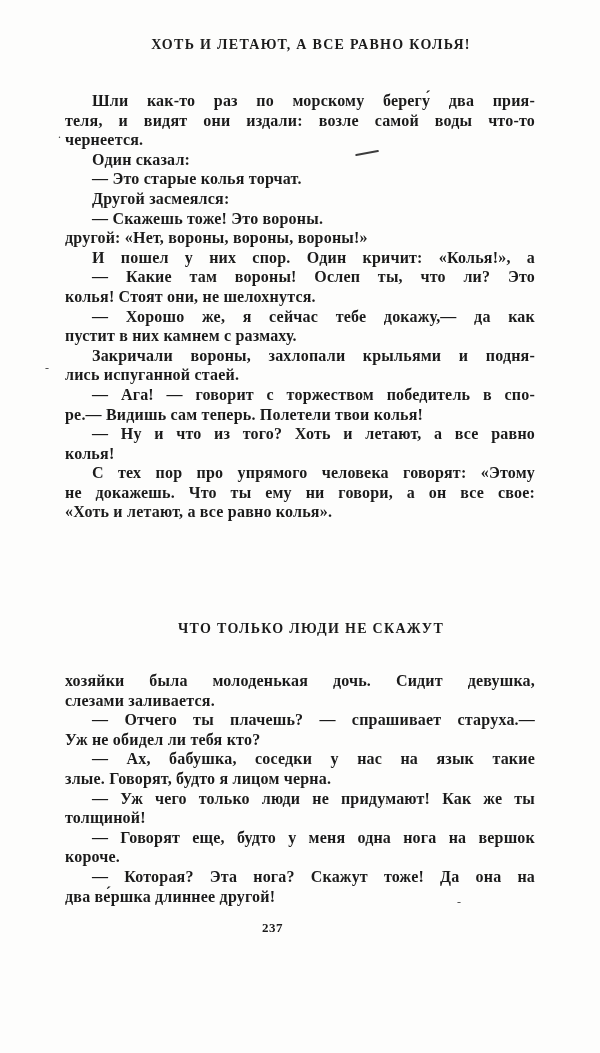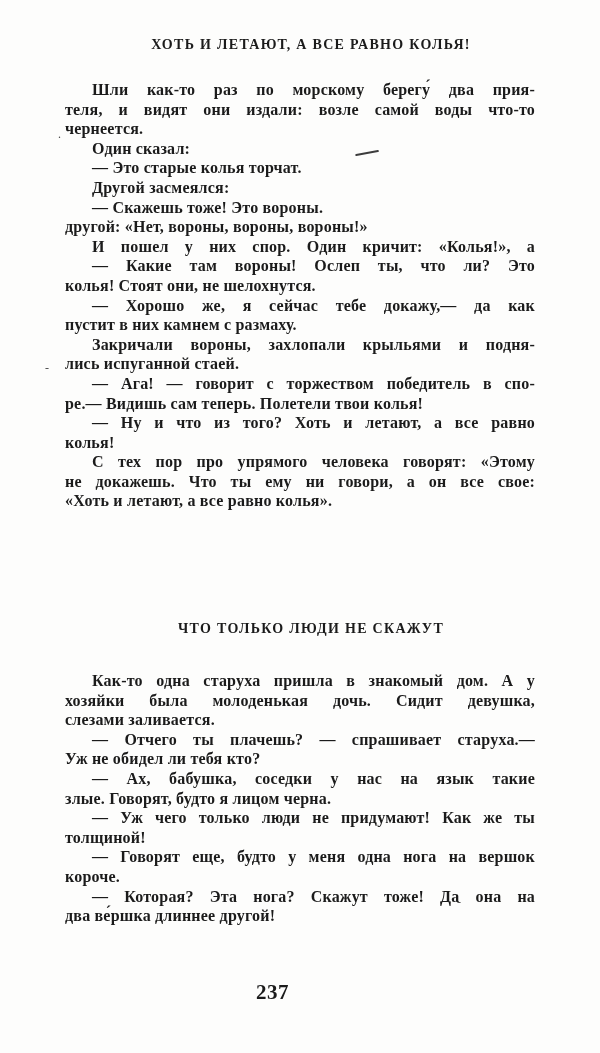--- a/index.html
+++ b/index.html
@@ -33,39 +33,39 @@
     letter-spacing: 1.3px;
     text-align: center;
     white-space: nowrap;
   }
   .story-body {
     font-size: 16px;
     font-weight: bold;
     line-height: 19.6px;
     letter-spacing: 0.2px;
   }
-  .story-1 .story-body { margin-top: 26px; }
+  .story-1 .story-body { margin-top: 37px; }
   .story-2 .story-body { margin-top: 33px; }
   .line {
     text-align: justify;
     text-align-last: left;
     white-space: nowrap;
   }
   .line.just {
     white-space: normal;
     text-align-last: justify;
   }
   .line.ind { text-indent: 27px; }
   .page-number {
     position: absolute;
-    top: 980px;
+    top: 920px;
     left: 0;
     width: 545px;
     text-align: center;
-    font-size: 21px;
+    font-size: 13px;
     font-weight: bold;
     letter-spacing: 0.5px;
   }
   .artifact {
     position: absolute;
     color: #4a4a4a;
     font-size: 12px;
     line-height: 1;
   }
   .artifact-stroke {
@@ -104,21 +104,20 @@
         <div class="line">колья!</div>
         <div class="line ind just">С тех пор про упрямого человека говорят: «Этому</div>
         <div class="line just">не докажешь. Что ты ему ни говори, а он все свое:</div>
         <div class="line">«Хоть и летают, а все равно колья».</div>
       </div>
   </article>
 
   <article class="story story-2">
     <h1 class="story-title">ЧТО ТОЛЬКО ЛЮДИ НЕ СКАЖУТ</h1>
     <div class="story-body">
-        <div class="line ind just">Как-то одна старуха пришла в знакомый дом. А у</div>
         <div class="line just">хозяйки была молоденькая дочь. Сидит девушка,</div>
         <div class="line">слезами заливается.</div>
         <div class="line ind just">— Отчего ты плачешь? — спрашивает старуха.—</div>
         <div class="line">Уж не обидел ли тебя кто?</div>
         <div class="line ind just">— Ах, бабушка, соседки у нас на язык такие</div>
         <div class="line">злые. Говорят, будто я лицом черна.</div>
         <div class="line ind just">— Уж чего только люди не придумают! Как же ты</div>
         <div class="line">толщиной!</div>
         <div class="line ind just">— Говорят еще, будто у меня одна нога на вершок</div>
         <div class="line">короче.</div>

